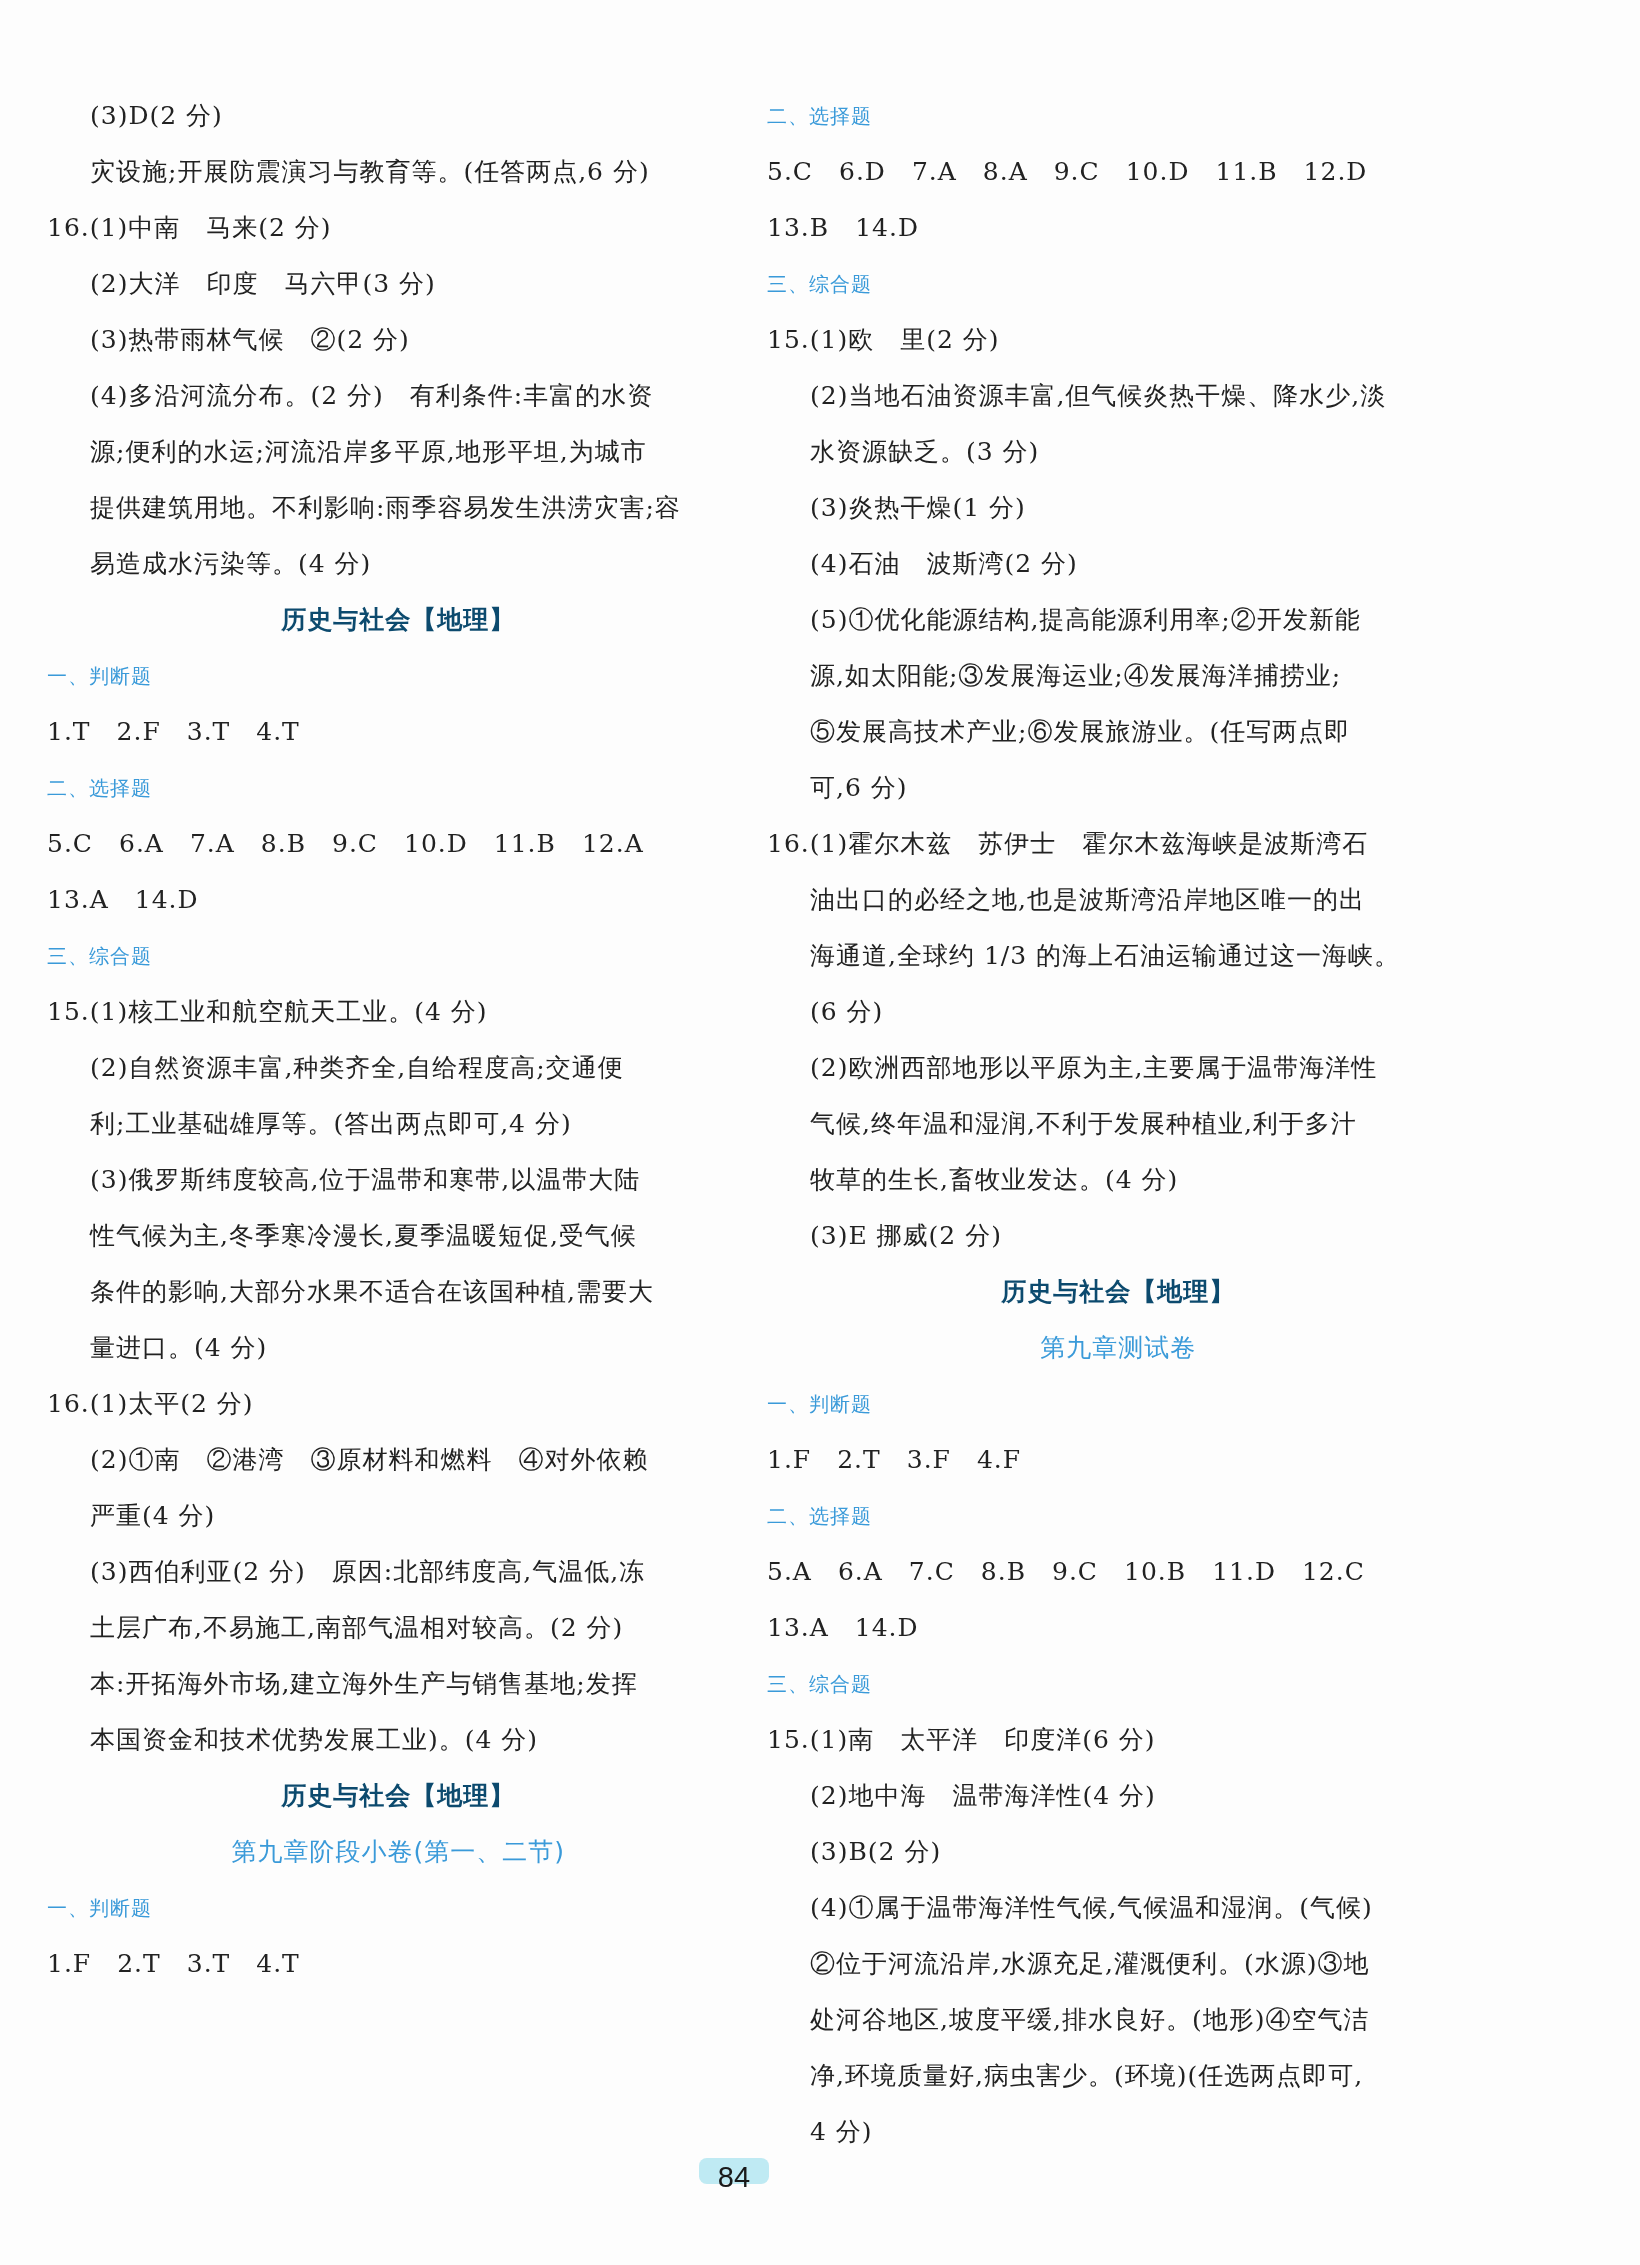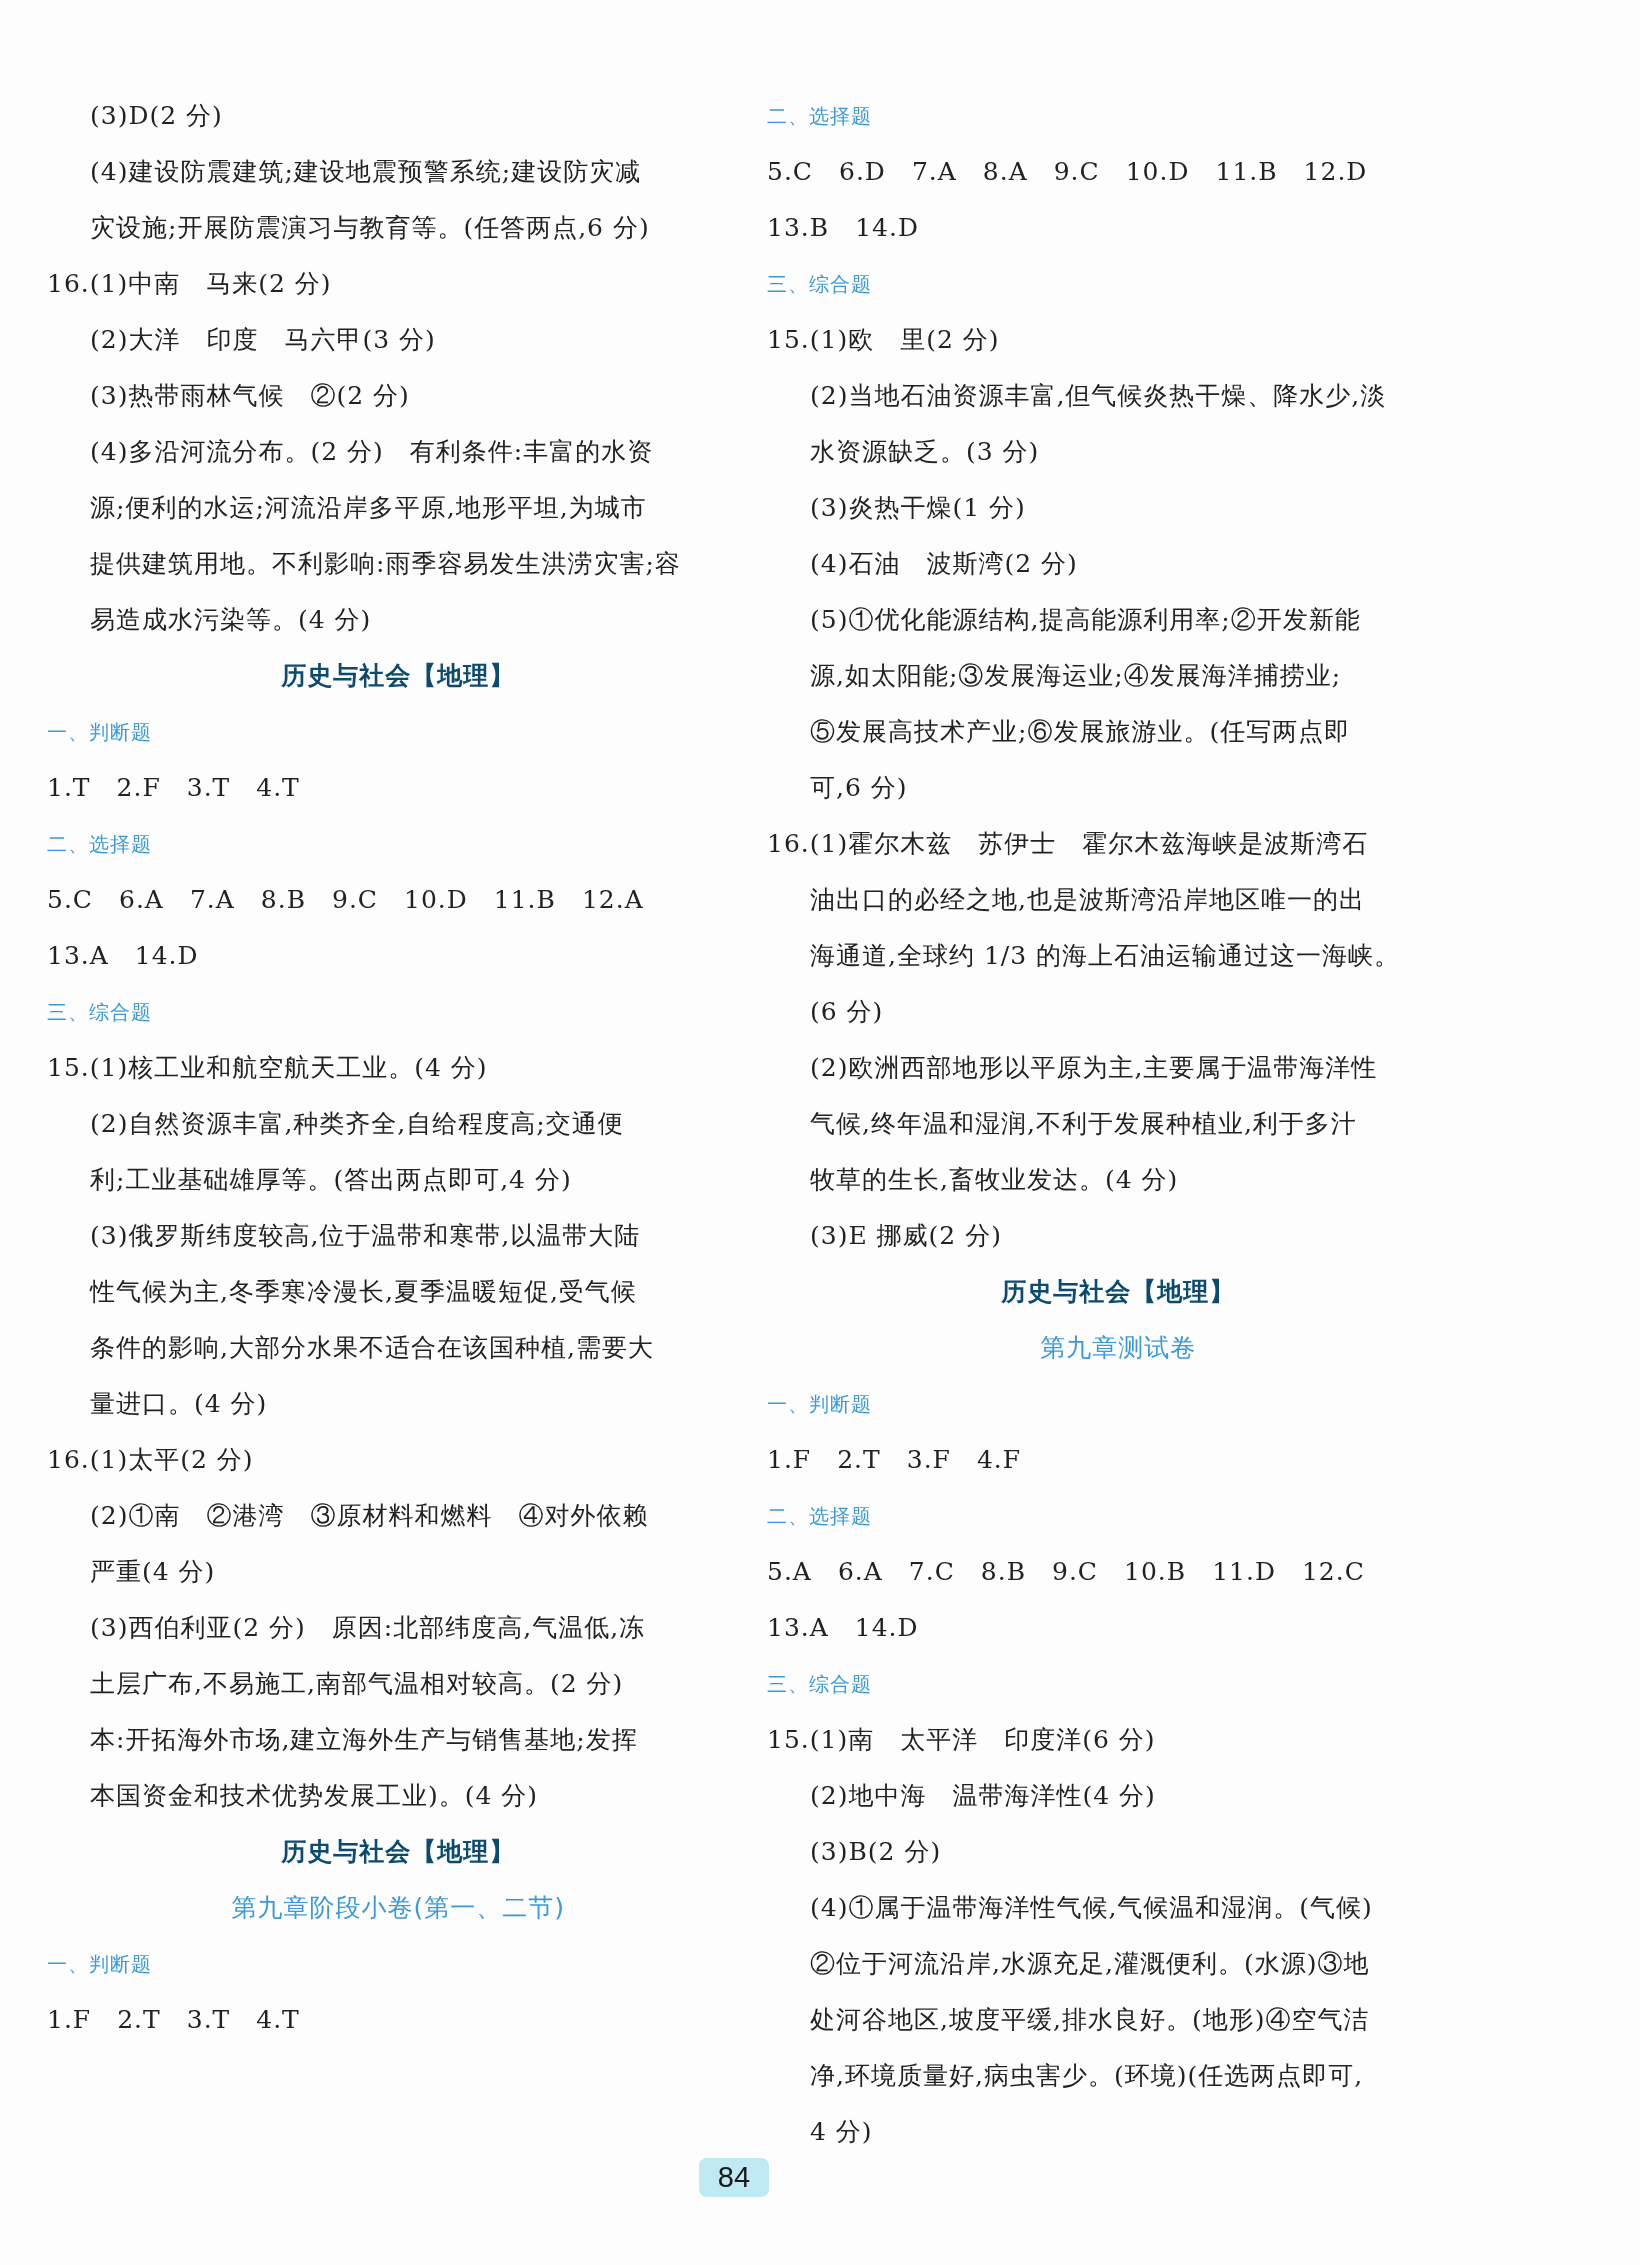--- a/index.html
+++ b/index.html
@@ -12,31 +12,30 @@
   .col-right { left:767px; }
   .line {
     height:56px; line-height:56px; font-size:25px; white-space:nowrap;
     letter-spacing:1px;
   }
   .ind { padding-left:43px; }
   .sec { color:#3a9ad9; font-family:"DejaVu Sans", "Liberation Sans", sans-serif; font-size:20px; }
   .title { text-align:center; font-weight:bold; font-family:"DejaVu Sans","Liberation Sans",sans-serif; font-size:25px; color:#0c4a6e; padding-left:19.5px;}
   .subtitle { text-align:center; color:#3a9ad9; font-family:"DejaVu Sans","Liberation Sans",sans-serif; font-size:25px; padding-left:19.5px;}
   .page-badge {
-    position:absolute; left:699px; top:2158px; width:70px; height:39px;
+    position:absolute; left:699px; top:2158px; width:70px; height:26px;
     background:#bfeaf3; border-radius:7.8px; text-align:center; line-height:39px;
     font-family:"Liberation Sans","DejaVu Sans",sans-serif; font-size:29px; color:#1a1a1a;
   }
 </style>
 </head>
 <body>
 
 <div class="col col-left" id="col-left">
     <div class="line ind">(3)D(2 分)</div>
-    <div class="line ind">(4)建设防震建筑;建设地震预警系统;建设防灾减</div>
     <div class="line ind">灾设施;开展防震演习与教育等。(任答两点,6 分)</div>
     <div class="line">16.(1)中南　马来(2 分)</div>
     <div class="line ind">(2)大洋　印度　马六甲(3 分)</div>
     <div class="line ind">(3)热带雨林气候　②(2 分)</div>
     <div class="line ind">(4)多沿河流分布。(2 分)　有利条件:丰富的水资</div>
     <div class="line ind">源;便利的水运;河流沿岸多平原,地形平坦,为城市</div>
     <div class="line ind">提供建筑用地。不利影响:雨季容易发生洪涝灾害;容</div>
     <div class="line ind">易造成水污染等。(4 分)</div>
     <div class="line title">历史与社会【地理】</div>
     <div class="line sec">一、判断题</div>

